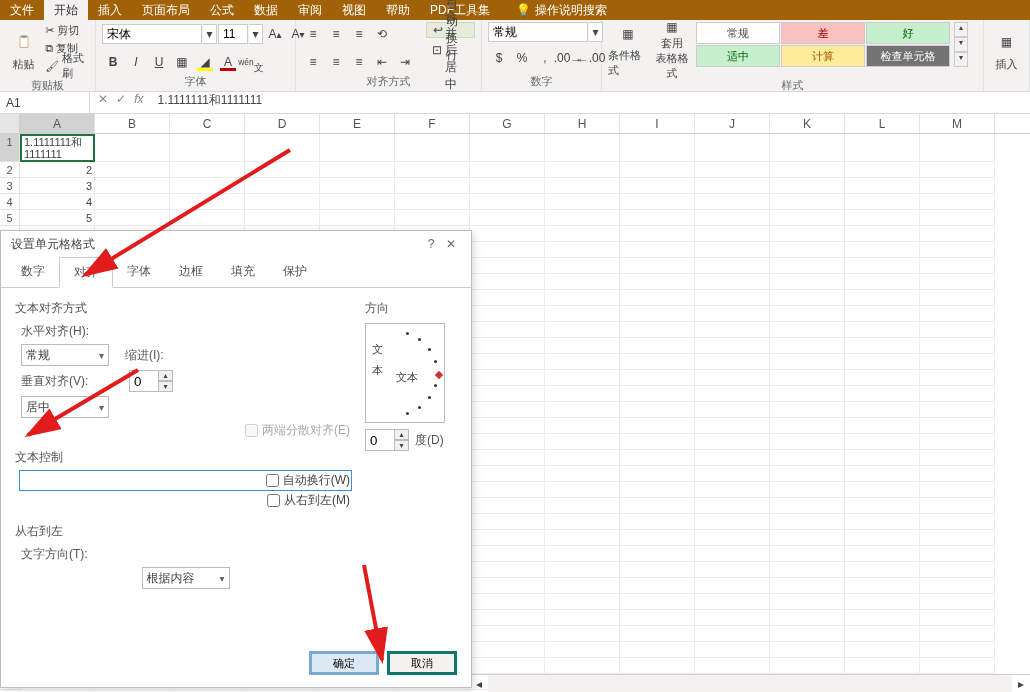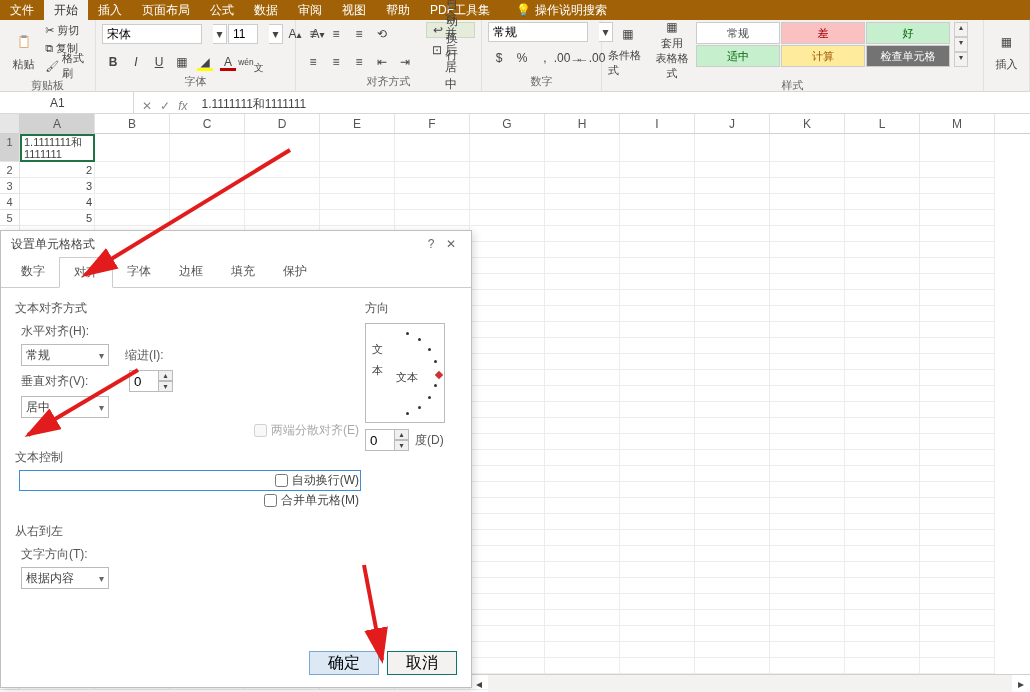--- a/index.html
+++ b/index.html
@@ -16,35 +16,35 @@
 .rgroup .body { flex: 1; display: flex; align-items: flex-start; gap: 4px; }
 .rgroup .label { text-align: center; color: #666; font-size: 11px; padding-bottom: 2px; }
 
 .bigbtn { display: flex; flex-direction: column; align-items: center; justify-content: center; width: 40px; height: 56px; }
 .bigbtn .ic { width: 26px; height: 26px; display: flex; align-items: center; justify-content: center; margin-bottom: 2px; }
 .bigbtn .txt { font-size: 11px; }
 
 .stackbtns { display: flex; flex-direction: column; gap: 2px; font-size: 11px; }
 .stackbtns .row { display: flex; align-items: center; gap: 3px; height: 16px; }
 
-.fontcombo { display: flex; align-items: center; gap: 11px; }
+.fontcombo { display: flex; align-items: center; gap: 1px; }
 .fontcombo input { border: 1px solid #ccc; background: #fff; height: 20px; padding: 0 4px; font-size: 12px; }
 .font-name { width: 100px; }
 .font-size { width: 30px; }
 .dropbtn { width: 14px; height: 20px; border: 1px solid #ccc; border-left: none; background: #fff; display: flex; align-items: center; justify-content: center; }
 
 .toolrow { display: flex; gap: 1px; align-items: center; height: 24px; }
 .tbtn { width: 22px; height: 22px; display: flex; align-items: center; justify-content: center; }
 
 .stylebtn { border: 1px solid #ccc; width: 84px; height: 22px; display: flex; align-items: center; justify-content: center; font-size: 11px; }
 .stylegrid { display: flex; flex-direction: column; gap: 1px; }
 .stylerow { display: flex; gap: 1px; }
 
 
-.fbar { height: 22px; display: flex; align-items: flex-end; border-bottom: 1px solid #d8d8d8; padding-left: 44px; }
+.fbar { height: 22px; display: flex; align-items: flex-start; border-bottom: 1px solid #d8d8d8; }
 .namebox { width: 90px; border-right: 1px solid #d8d8d8; padding: 0 6px; height: 100%; display: flex; align-items: center; }
 .fbtns { display: flex; align-items: center; padding: 0 8px; gap: 8px; color: #888; }
 .fedit { flex: 1; padding: 0 6px; }
 
 
 .sheet { position: relative; height: 578px; overflow: hidden; }
 .colheads { display: flex; height: 20px; border-bottom: 1px solid #d0d0d0; position: relative; }
 .selbox { width: 20px; border-right: 1px solid #d0d0d0; background: #e6e6e6; }
 .colhead { width: 75px; text-align: center; border-right: 1px solid #e3e3e3; color: #555; background: #fff; line-height: 20px; }
 .colhead.active { background: #d2d2d2; }
@@ -67,21 +67,21 @@
 .dialog { position: absolute; left: 0; top: 230px; width: 472px; height: 458px; background: #fff; border: 1px solid #bfbfbf; box-shadow: 2px 2px 8px rgba(0,0,0,0.15); }
 .dlg-title { height: 26px; display: flex; align-items: center; padding: 0 10px; font-size: 12px; }
 .dlg-title .spacer { flex: 1; }
 .dlg-title .help { width: 20px; text-align: center; color: #666; }
 .dlg-title .close { width: 20px; text-align: center; color: #666; }
 
 .dlg-tabs { display: flex; border-bottom: 1px solid #ccc; padding: 0 6px; }
 .dlg-tabs .tab { padding: 6px 14px; font-size: 12px; color: #555; }
 .dlg-tabs .tab.active { border: 1px solid #ccc; border-bottom: 1px solid #fff; margin-bottom: -1px; background: #fff; }
 
-.dlg-body { padding: 10px 14px; display: flex; gap: 6px; }
+.dlg-body { padding: 10px 14px; display: flex; gap: 15px; }
 .colL { flex: 1; }
 .colR { width: 92px; }
 
 .section-label { margin: 2px 0 6px; color: #555; }
 .formrow { display: flex; align-items: center; margin: 4px 0; }
 .formrow label { font-size: 12px; color: #555; }
 .formrow .lbl { width: 80px; margin-left: 6px; }
 .sel { width: 88px; height: 22px; border: 1px solid #bbb; display: flex; align-items: center; justify-content: space-between; padding: 0 4px; background: #fff; }
 .sel .arrow { color: #666; font-size: 10px; }
 .spin { display: inline-flex; align-items: center; }
@@ -93,21 +93,21 @@
 .chk input { width: 13px; height: 13px; }
 .hl { outline: 1px solid #3b8dd9; outline-offset: 1px; }
 
 .orientbox { border: 1px solid #bbb; width: 80px; height: 100px; position: relative; margin-top: 2px; }
 .orientbox .vtext { position: absolute; left: 6px; top: 18px; font-size: 11px; display: flex; flex-direction: column; gap: 6px; }
 .orientbox .arc .dot { position: absolute; width: 3px; height: 3px; background: #333; border-radius: 50%; }
 .orientbox .htext { position: absolute; left: 30px; top: 46px; font-size: 11px; }
 .orientbox .current { position: absolute; left: 70px; top: 48px; width: 6px; height: 6px; background: #c33; transform: rotate(45deg); }
 
 .dlg-actions { position: absolute; bottom: 12px; right: 14px; display: flex; gap: 8px; }
-.dlg-actions button { width: 70px; height: 24px; border: 1px solid #0f766e; background: #f3f2f1; font-size: 16px; }
+.dlg-actions button { width: 70px; height: 24px; border: 3px solid #0f766e; background: #f3f2f1; font-size: 11px; }
 .dlg-actions button.primary { background: #dce9f5; border-color: #7ba9d4; }
 
 
 .arrow-svg { position: absolute; pointer-events: none; }
 
 .icon-svg { width: 16px; height: 16px; }
 </style>
 </head>
 <body>
 
@@ -920,28 +920,28 @@
           <label style="color:#aaa;">两端分散对齐(E)</label>
       </div>
 
       <div class="section-label" style="margin-top:10px;">文本控制</div>
       <div class="chk hl">
         <input type="checkbox" style="">
           <label>自动换行(W)</label>
       </div>
       <div class="chk">
         <input type="checkbox" style="">
-          <label>合并单元格(M)</label>
+          <label>从右到左(M)</label>
       </div>
 
       <div class="section-label" style="margin-top:14px;">从右到左</div>
       <div class="formrow">
           <label class="lbl">文字方向(T):</label>
         </div>
-      <div class="formrow" style="margin-left:6px;">
+      <div class="formrow" style="margin-left:6px;justify-content:center;">
         <div class="sel">
             <span>根据内容</span>
             <span class="arrow">▾</span>
           </div>
       </div>
     </div>
 
     <div class="colR">
       <div class="section-label">方向</div>
       <div class="orientbox">

